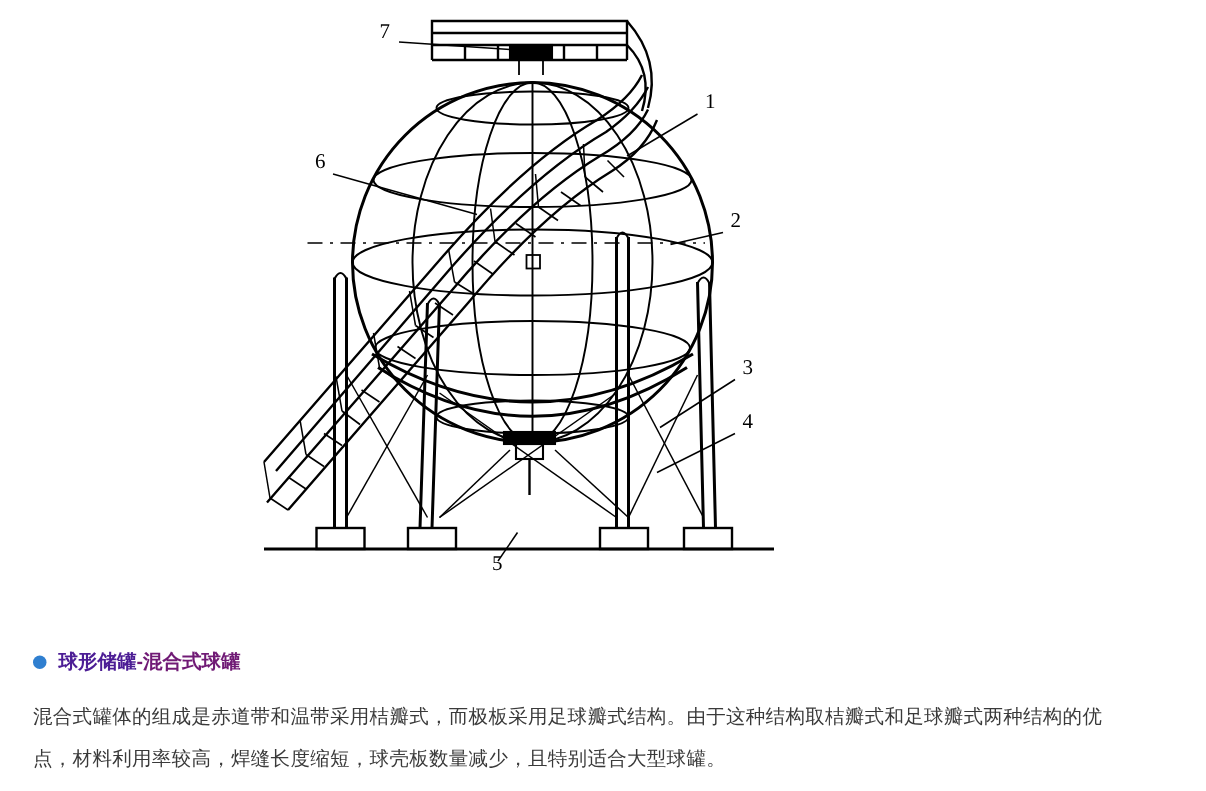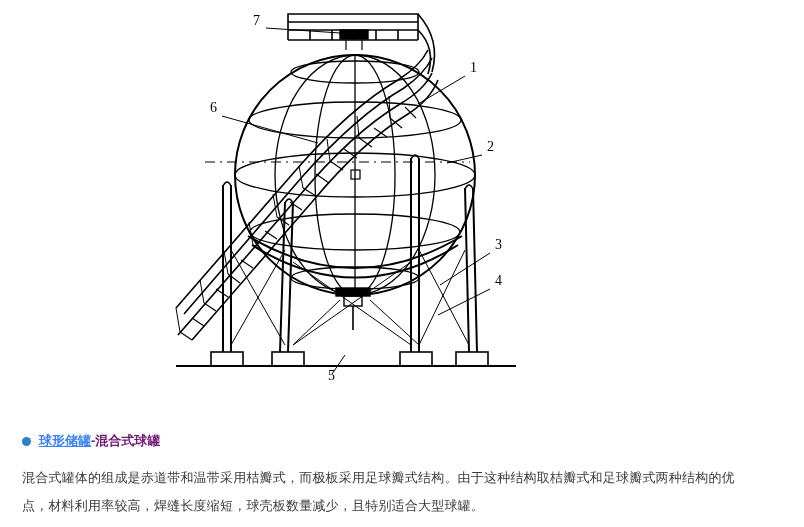--- a/index.html
+++ b/index.html
@@ -49,23 +49,22 @@
   .bullet-icon {
     display: inline-block;
     width: 9px;
     height: 9px;
     border-radius: 50%;
     background: #2f7fd0;
     margin-right: 8px;
     flex: none;
   }
   .title-main {
-    color: #3b82f6;
+    color: #4c1d95;
     font-weight: bold;
-    text-decoration: underline;
   }
   .title-sub {
     color: #701a75;
     font-weight: bold;
   }
   .caption-body {
     font-size: 13px;
     line-height: 28px;
     color: #3a3a3a;
     letter-spacing: 0.2px;

